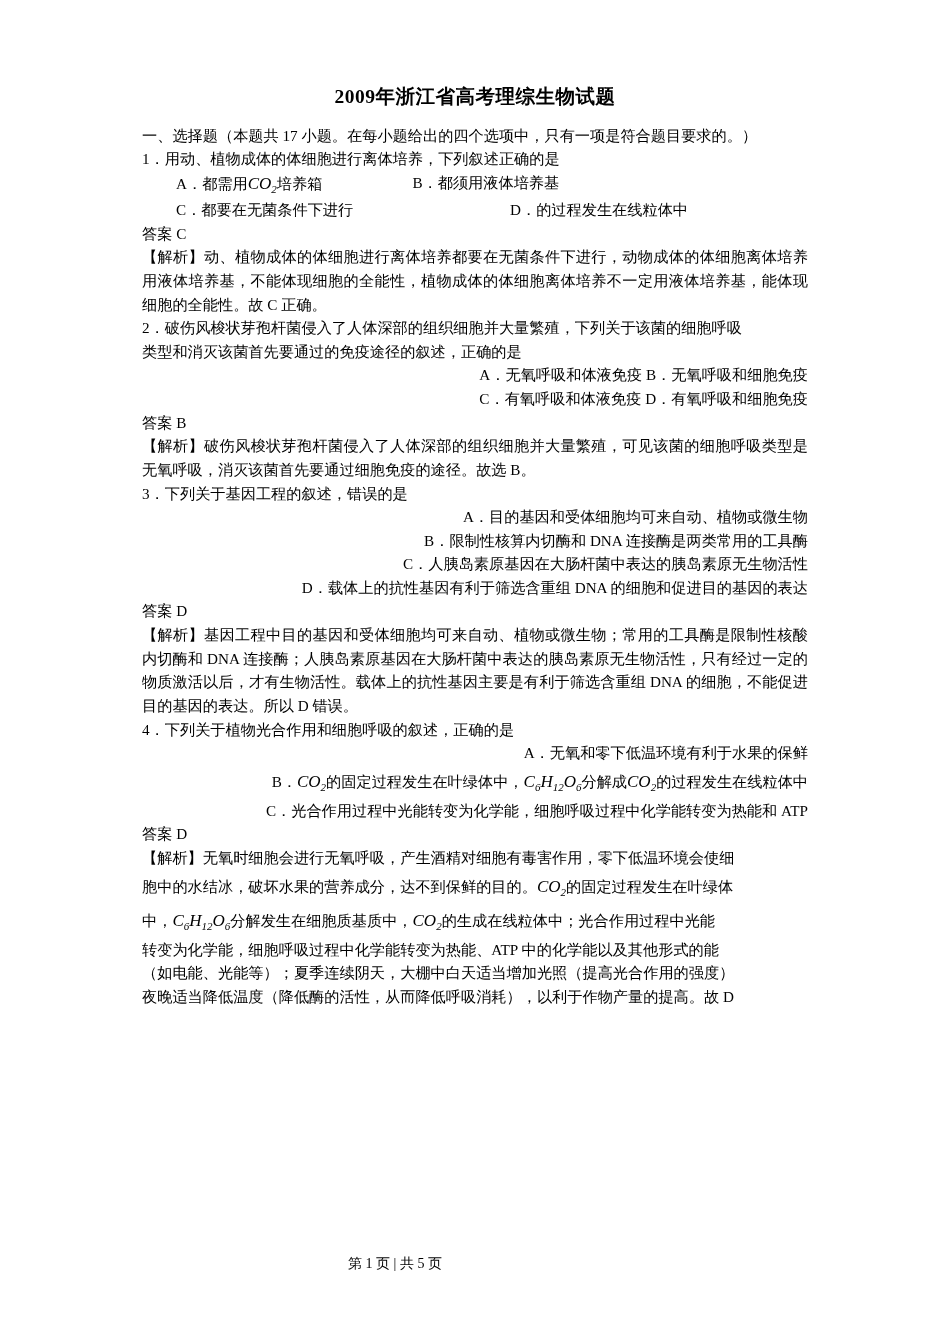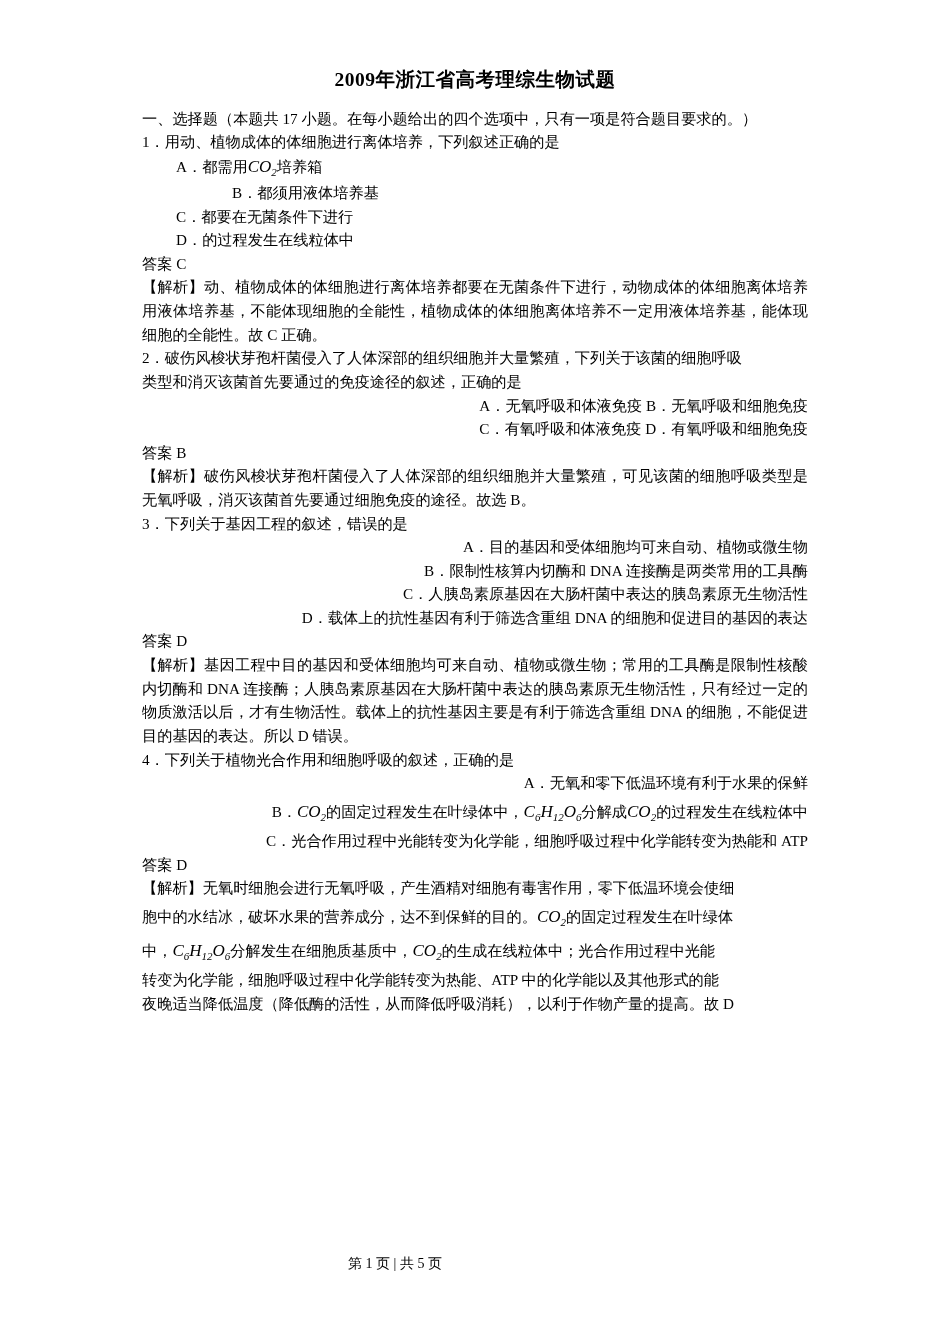--- a/index.html
+++ b/index.html
@@ -14,40 +14,39 @@
     color: #000000;
     position: relative;
     overflow: hidden;
   }
   .page {
     position: absolute;
     left: 0; top: 0;
     width: 950px;
     height: 1057px;
     box-sizing: border-box;
-    padding: 66px 142px 0 142px;
+    padding: 83px 142px 0 142px;
   }
   .doc-title {
     text-align: center;
     font-size: 19.5px;
     font-weight: bold;
     margin: 0 0 14px 0;
     letter-spacing: 0.5px;
   }
   p {
     margin: 0;
     font-size: 15.2px;
     line-height: 1.52;
     text-align: justify;
   }
   .opt-row {
     display: flex;
     font-size: 15.2px;
     line-height: 1.55;
-    flex-direction: column;
   }
   .opt-row .opt {
     padding-left: 34px;
   }
   .opt-row .opt.second {
     padding-left: 90px;
   }
   .opt-line {
     font-size: 15.2px;
     line-height: 1.55;
@@ -142,17 +141,18 @@
   <div class="ans">答案 D</div>
 
   <div class="expl">【解析】无氧时细胞会进行无氧呼吸，产生酒精对细胞有毒害作用，零下低温环境会使细</div>
   <div class="expl tall">
     <span>胞中的水结冰，破坏水果的营养成分，达不到保鲜的目的。</span><span class="math"><span>CO</span><sub>2</sub></span><span>的固定过程发生在叶绿体</span>
   </div>
   <div class="expl tall">
     <span>中，</span><span class="math"><span>C</span><sub>6</sub><span>H</span><sub>12</sub><span>O</span><sub>6</sub></span><span>分解发生在细胞质基质中，</span><span class="math"><span>CO</span><sub>2</sub></span><span>的生成在线粒体中；光合作用过程中光能</span>
   </div>
   <div class="expl">转变为化学能，细胞呼吸过程中化学能转变为热能、ATP 中的化学能以及其他形式的能</div>
+  <div class="expl">（如电能、光能等）；夏季连续阴天，大棚中白天适当增加光照（提高光合作用的强度）</div>
   <div class="expl">夜晚适当降低温度（降低酶的活性，从而降低呼吸消耗），以利于作物产量的提高。故 D</div>
 
 </div>
 
 <div class="footer">第 1 页 | 共 5 页</div>
 
 </body></html>

